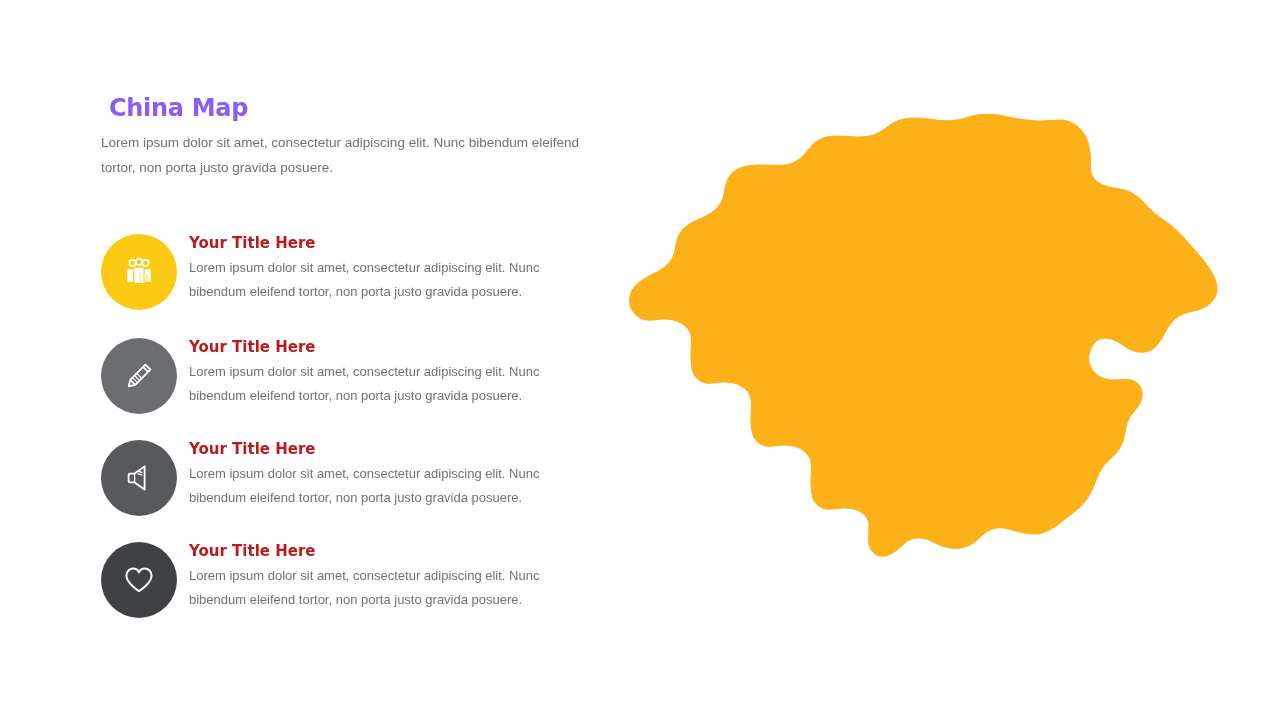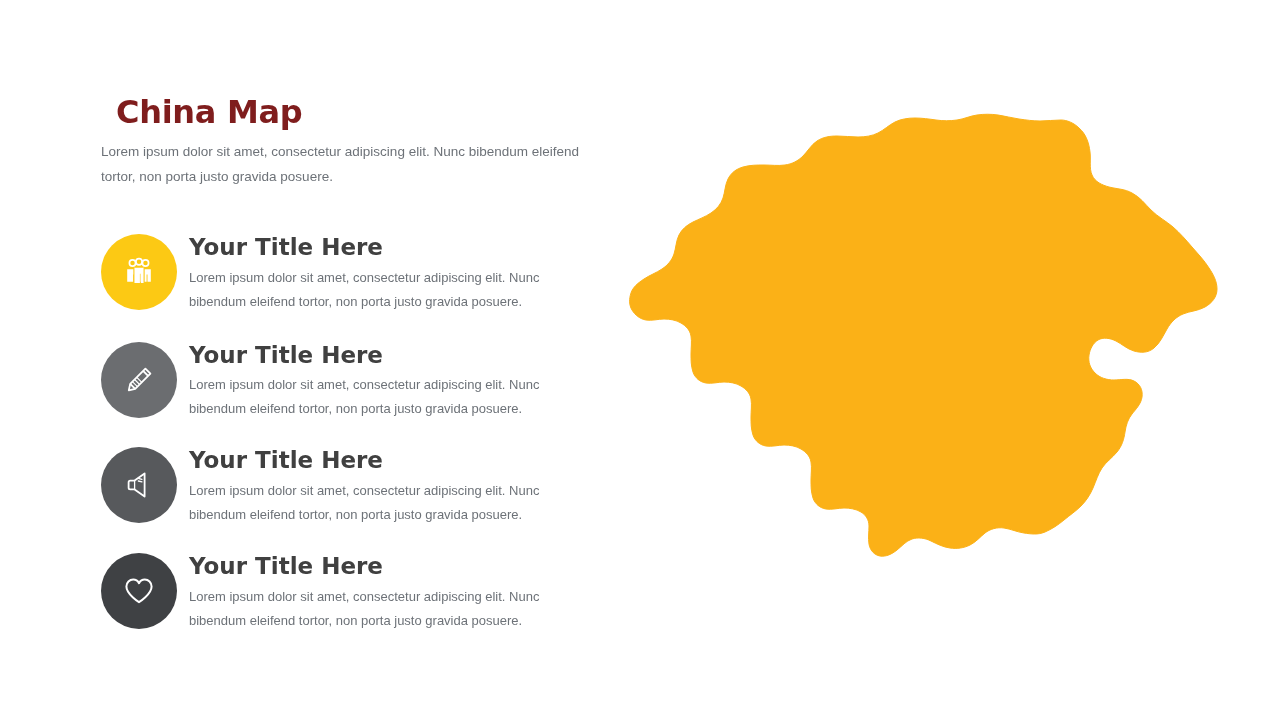--- a/index.html
+++ b/index.html
@@ -24,26 +24,26 @@
 
   
   .left-col {
     position: absolute;
     left: 101px;
     top: 96px;
     width: 510px;
   }
 
   .page-title {
-    font-size: 32px;
+    font-size: 24px;
     font-weight: bold;
-    color: #7f1d1d;
+    color: #8b5cf6;
     letter-spacing: -0.3px;
     line-height: 1.05;
-    margin: 0 0 10px 15px;
+    margin: 0 0 10px 8px;
     font-family: "DejaVu Sans", "Liberation Sans", sans-serif;
   }
 
   .intro-text {
     font-size: 13.5px;
     color: #6d7278;
     line-height: 1.85;
     margin: 0;
     width: 492px;
   }
@@ -71,23 +71,23 @@
     width: 76px;
     height: 76px;
     border-radius: 50%;
     display: flex;
     align-items: center;
     justify-content: center;
   }
   .feature-icon svg { display: block; }
 
   .feature-title {
-    font-size: 23px;
+    font-size: 15px;
     font-weight: bold;
-    color: #404040;
+    color: #b91c1c;
     margin: 0 0 4px 0;
     line-height: 1.2;
     font-family: "DejaVu Sans", "Liberation Sans", sans-serif;
   }
 
   .feature-desc {
     font-size: 13px;
     color: #6d7278;
     line-height: 1.85;
     margin: 0;

